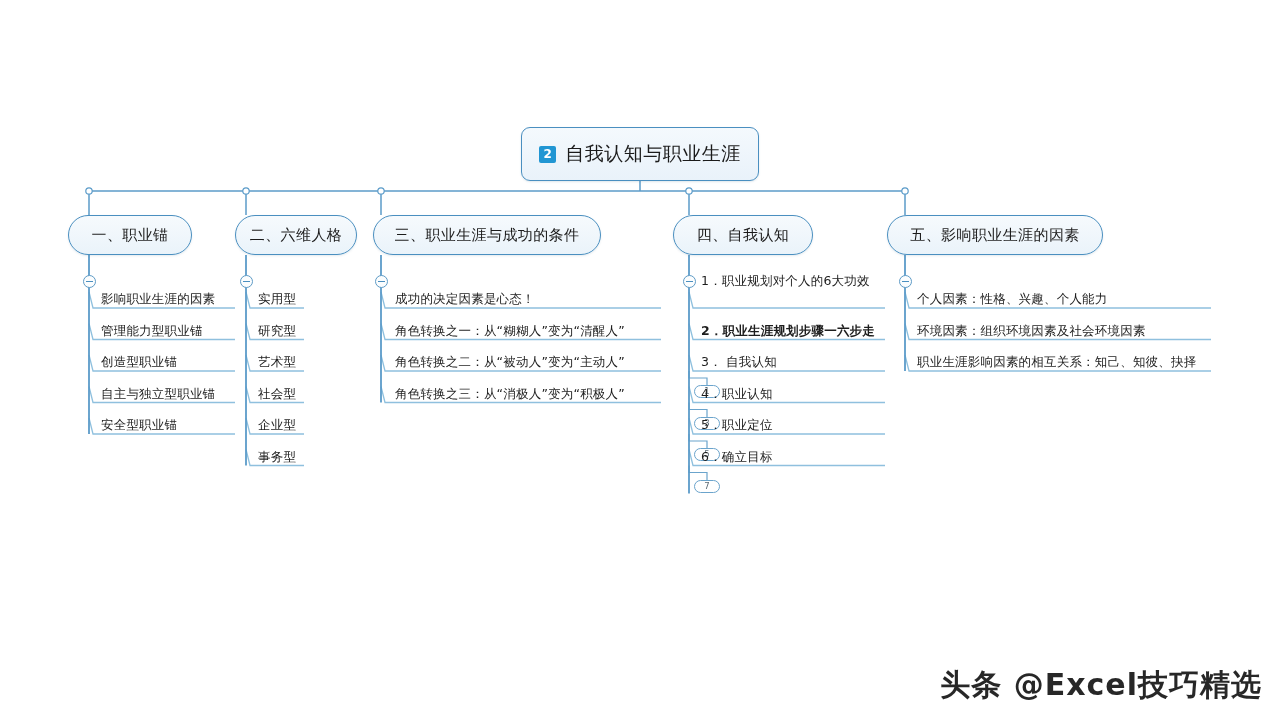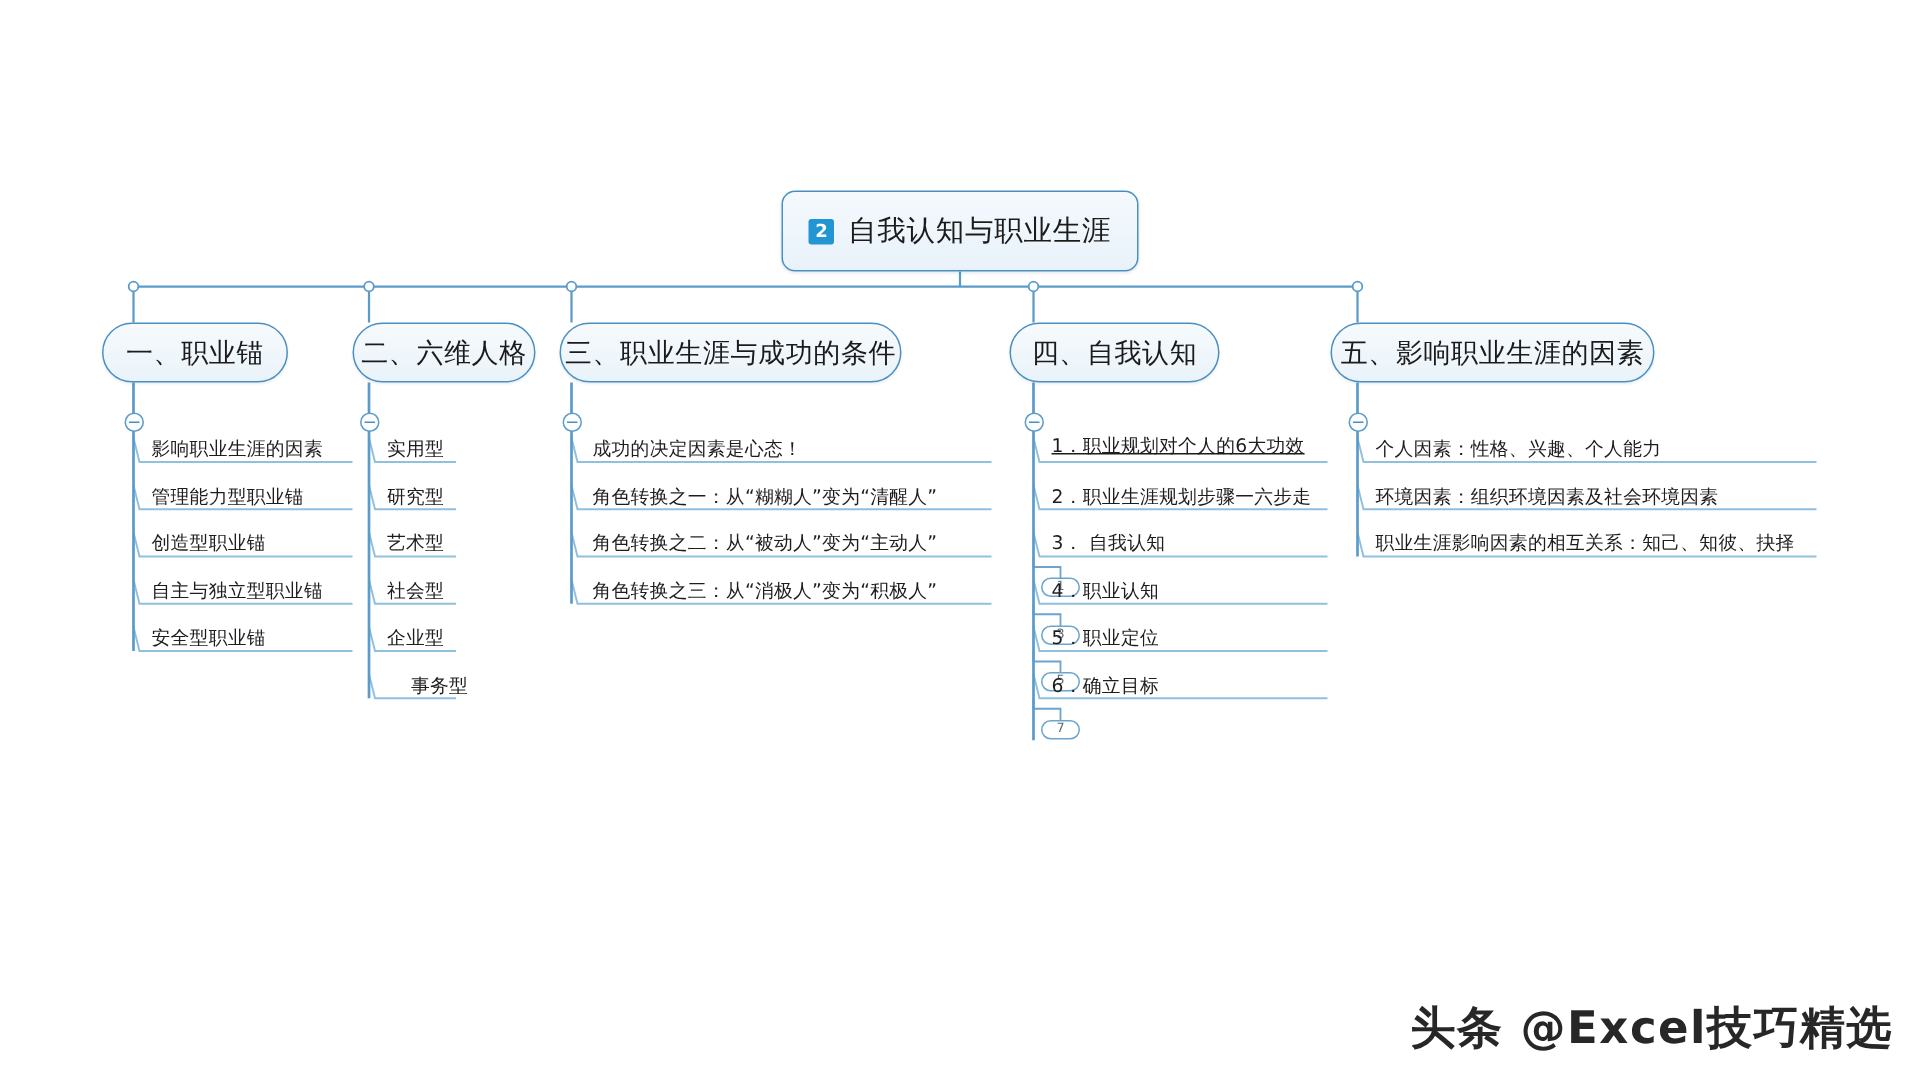--- a/index.html
+++ b/index.html
@@ -32,21 +32,21 @@
 
   
   .branch-node{
     position:absolute;height:40px;box-sizing:border-box;
     border:1.4px solid #4a8fc0;border-radius:20px;
     background:linear-gradient(180deg,#f6fafd 0%,#eaf3fa 100%);
     display:flex;align-items:center;justify-content:center;
     padding:0 15px;white-space:nowrap;
     box-shadow:0 1px 2px rgba(80,120,150,.15);
   }
-  .branch-label{font-size:18px;color:#1b1b1b;letter-spacing:.4px;}
+  .branch-label{font-size:15px;color:#1b1b1b;letter-spacing:.4px;}
 
   
   .leaf{
     position:absolute;white-space:nowrap;
     font-size:12.5px;color:#1d1d1d;letter-spacing:.2px;
     padding:0 2px 3px 6px;line-height:16px;
   }
 
   
   .toggle{
@@ -146,35 +146,35 @@
       <div class="leaf" style="left: 95px; top: 417px;">安全型职业锚</div>
       <div class="toggle" style="left: 82.5px; top: 275px;"></div>
       <div class="branch-node" style="left: 235px; top: 215px; width: 122px;">
         <span class="branch-label">二、六维人格</span>
       </div>
       <div class="leaf" style="left: 252px; top: 291px;">实用型</div>
       <div class="leaf" style="left: 252px; top: 322.5px;">研究型</div>
       <div class="leaf" style="left: 252px; top: 354px;">艺术型</div>
       <div class="leaf" style="left: 252px; top: 385.5px;">社会型</div>
       <div class="leaf" style="left: 252px; top: 417px;">企业型</div>
-      <div class="leaf" style="left: 252px; top: 448.5px; margin-left: 16px;">事务型</div>
+      <div class="leaf" style="left: 252px; top: 448.5px;">事务型</div>
       <div class="toggle" style="left: 239.5px; top: 275px;"></div>
       <div class="branch-node" style="left: 373px; top: 215px; width: 228px;">
         <span class="branch-label">三、职业生涯与成功的条件</span>
       </div>
       <div class="leaf" style="left: 389px; top: 291px; text-align: right;">成功的决定因素是心态！</div>
       <div class="leaf" style="left: 389px; top: 322.5px;">角色转换之一：从“糊糊人”变为“清醒人”</div>
       <div class="leaf" style="left: 389px; top: 354px;">角色转换之二：从“被动人”变为“主动人”</div>
       <div class="leaf" style="left: 389px; top: 385.5px;">角色转换之三：从“消极人”变为“积极人”</div>
       <div class="toggle" style="left: 374.5px; top: 275px;"></div>
       <div class="branch-node" style="left: 673px; top: 215px; width: 140px;">
         <span class="branch-label">四、自我认知</span>
       </div>
-      <div class="leaf" style="left: 695px; top: 289px; text-decoration: underline;">1．职业规划对个人的6大功效</div>
-      <div class="leaf" style="left: 695px; top: 322.5px;">2．职业生涯规划步骤一六步走</div>
+      <div class="leaf" style="left: 695px; top: 273px;">1．职业规划对个人的6大功效</div>
+      <div class="leaf" style="left: 695px; top: 322.5px; font-weight: bold;">2．职业生涯规划步骤一六步走</div>
       <div class="leaf" style="left: 695px; top: 354px;">3． 自我认知</div>
       <div class="pill" style="left: 694px; top: 385px;">1</div>
       <div class="leaf" style="left: 695px; top: 385.5px;">4．职业认知</div>
       <div class="pill" style="left: 694px; top: 416.5px;">3</div>
       <div class="leaf" style="left: 695px; top: 417px;">5．职业定位</div>
       <div class="pill" style="left: 694px; top: 448px;">5</div>
       <div class="leaf" style="left: 695px; top: 448.5px;">6．确立目标</div>
       <div class="pill" style="left: 694px; top: 479.5px;">7</div>
       <div class="toggle" style="left: 682.5px; top: 275px;"></div>
       <div class="branch-node" style="left: 887px; top: 215px; width: 216px;">

